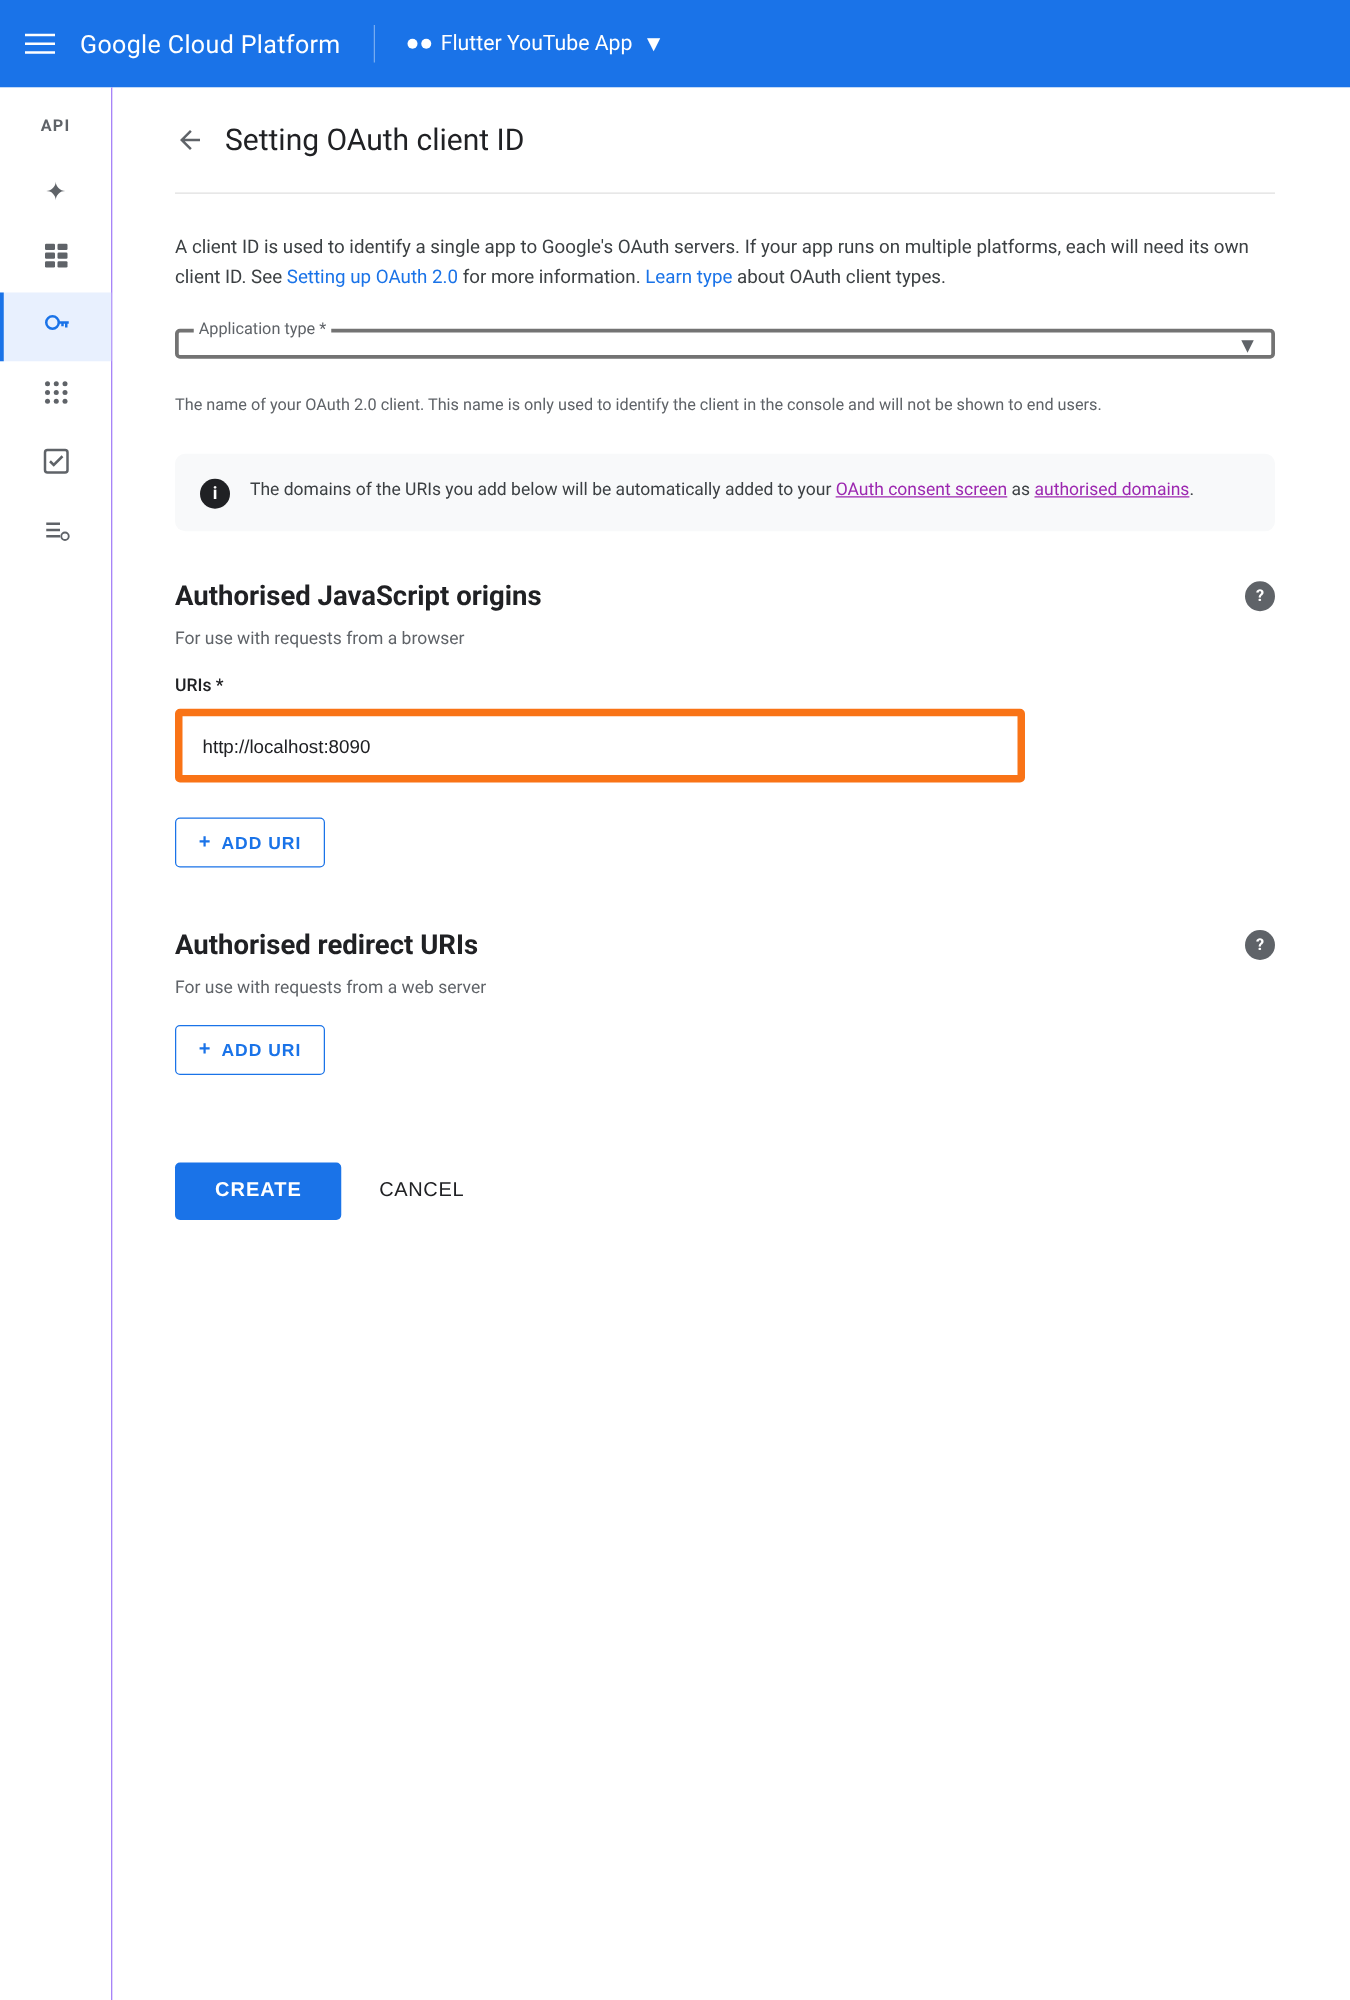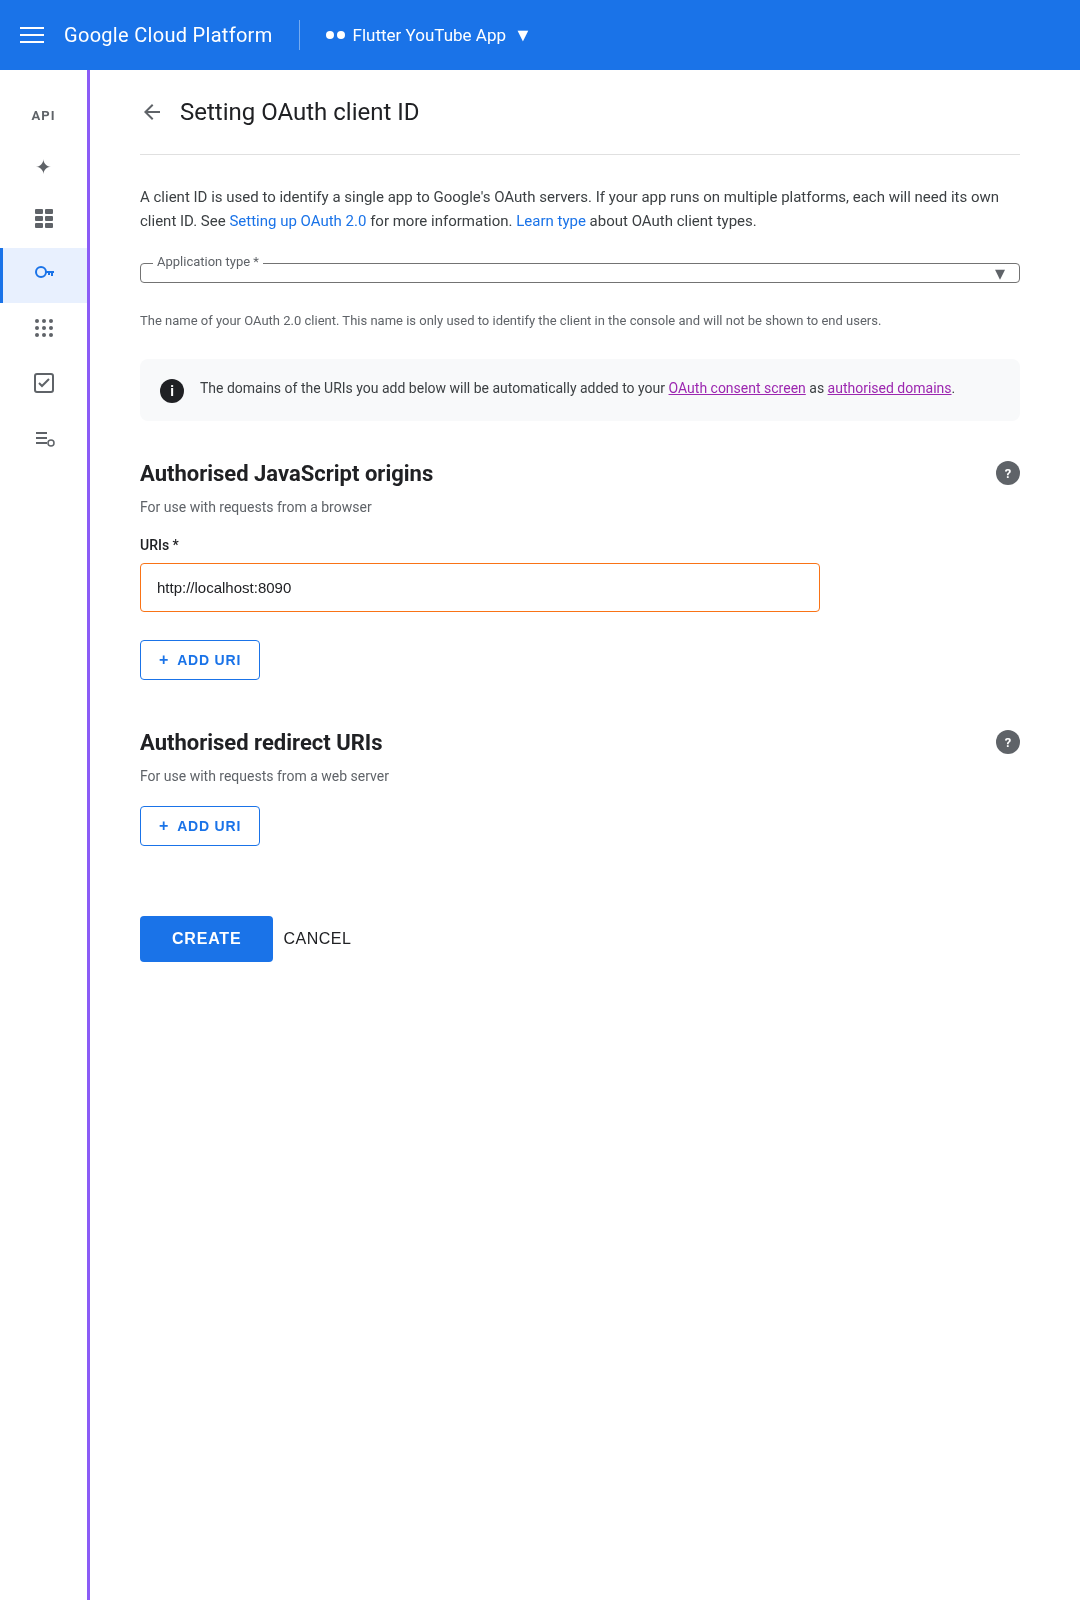--- a/index.html
+++ b/index.html
@@ -44,25 +44,25 @@
     }
 
     
     .layout {
       display: flex;
       min-height: 1530px;
     }
     .sidebar {
       width: 90px;
       background: white;
-      border-right: 3px solid #8b5cf6;
+      border-right: 1px solid #8b5cf6;
       display: flex;
       flex-direction: column;
       align-items: center;
-      padding-top: 24px;
+      padding-top: 10px;
     }
     .sidebar-api-label {
       font-size: 13px; font-weight: 700; color: #5f6368;
       padding: 14px 0 18px; letter-spacing: 1px;
     }
     .sidebar-item {
       width: 100%; display: flex; flex-direction: column; align-items: center;
       padding: 14px 0; cursor: pointer; position: relative;
     }
     .sidebar-item.active {
@@ -114,21 +114,21 @@
     .description a {
       color: #1a73e8; text-decoration: none;
     }
 
     
     .form-group {
       margin-bottom: 28px;
     }
     .form-field-wrapper {
       position: relative;
-      border: 1px solid #737373;
+      border: 3px solid #737373;
       border-radius: 4px;
       padding: 8px 0 10px;
     }
     .form-label {
       position: absolute;
       top: -10px; left: 12px;
       background: white;
       padding: 0 4px;
       font-size: 13px;
       color: #5f6368;
@@ -205,21 +205,21 @@
     }
     .section-subtitle {
       font-size: 14px; color: #5f6368; margin-bottom: 22px; margin-top: 13px;
     }
 
     
     .uri-label {
       font-size: 14px; font-weight: 500; color: #202124; margin-bottom: 10px;
     }
     .uri-input-wrapper {
-      border: 1px solid #f97316;
+      border: 6px solid #f97316;
       border-radius: 4px;
       padding: 14px 16px;
       width: 680px;
       margin-bottom: 16px;
     }
     .uri-input {
       width: 100%; border: none; outline: none;
       font-size: 15px; color: #202124;
     }
 
@@ -238,20 +238,21 @@
     .add-uri-btn .plus { font-size: 16px; font-weight: 700; }
 
     
     .section-wrapper {
       margin-bottom: 50px;
     }
 
     
     .bottom-actions {
       display: flex;
+      gap: 20px;
       align-items: center;
       padding-top: 20px;
     }
     .btn-create {
       background: #1a73e8;
       color: white;
       border: none;
       border-radius: 4px;
       padding: 14px 32px;
       font-size: 16px; font-weight: 600;

